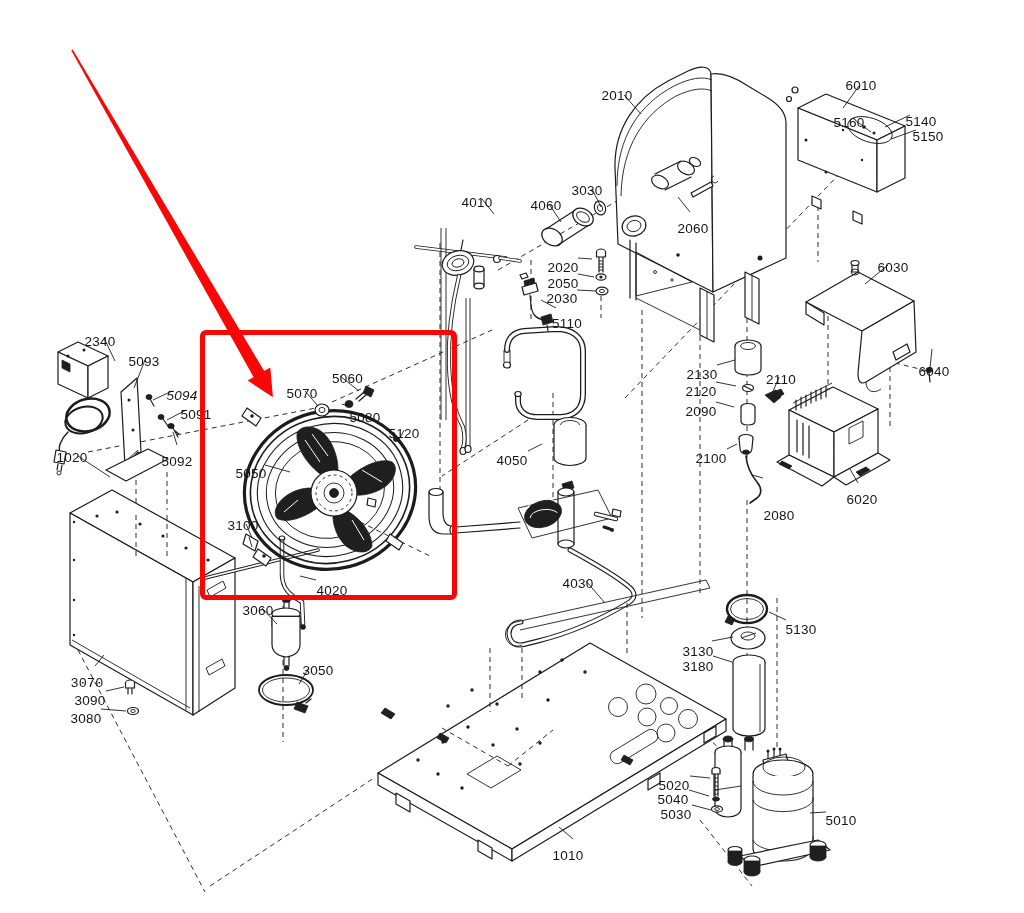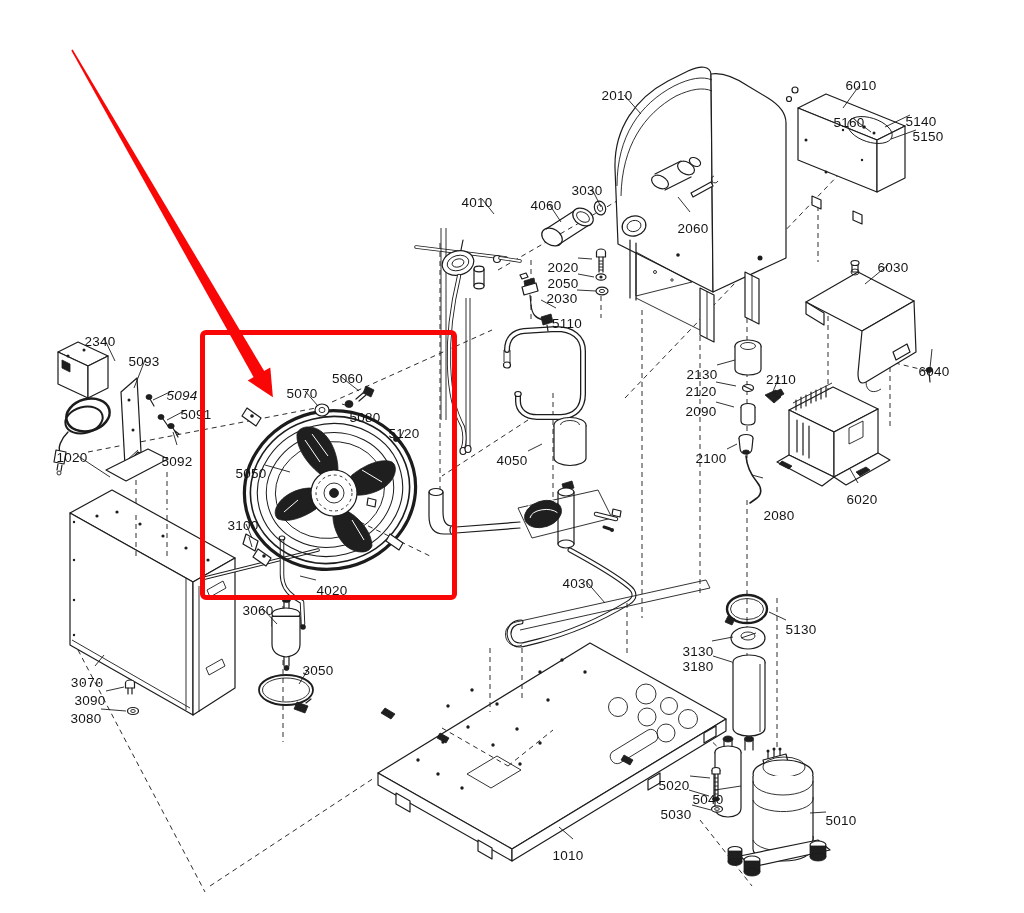--- a/index.html
+++ b/index.html
@@ -485,21 +485,21 @@
       <div class="part-label" style="left: 862px; top: 490px;">6020</div>
       <div class="part-label" style="left: 578px; top: 574px;">4030</div>
       <div class="part-label" style="left: 87px; top: 674px; font-family: Liberation Mono, monospace;">3070</div>
       <div class="part-label" style="left: 90px; top: 691px;">3090</div>
       <div class="part-label" style="left: 86px; top: 709px;">3080</div>
       <div class="part-label" style="left: 318px; top: 661px;">3050</div>
       <div class="part-label" style="left: 801px; top: 620px;">5130</div>
       <div class="part-label" style="left: 698px; top: 642px;">3130</div>
       <div class="part-label" style="left: 698px; top: 657px;">3180</div>
       <div class="part-label" style="left: 674px; top: 776px;">5020</div>
-      <div class="part-label" style="left: 673px; top: 790px; margin-left: 35px;">5040</div>
+      <div class="part-label" style="left: 673px; top: 790px;">5040</div>
       <div class="part-label" style="left: 676px; top: 805px;">5030</div>
       <div class="part-label" style="left: 568px; top: 846px;">1010</div>
       <div class="part-label" style="left: 841px; top: 811px;">5010</div>
     </div>
 
 <div id="hl-rect" style="left: 200px; top: 330px; width: 257px; height: 270px; border-color: rgb(249, 6, 6);"></div>
 
 <svg id="arrow" width="1024" height="913" viewBox="0 0 1024 913">
   <polygon points="71.3,50.4 72.7,49.6 264.5,371.5 253.8,377.6" fill="#f90606"></polygon>
   <polygon points="247.7,380.4 270.3,367.6 272.9,397.3" fill="#f90606"></polygon>

